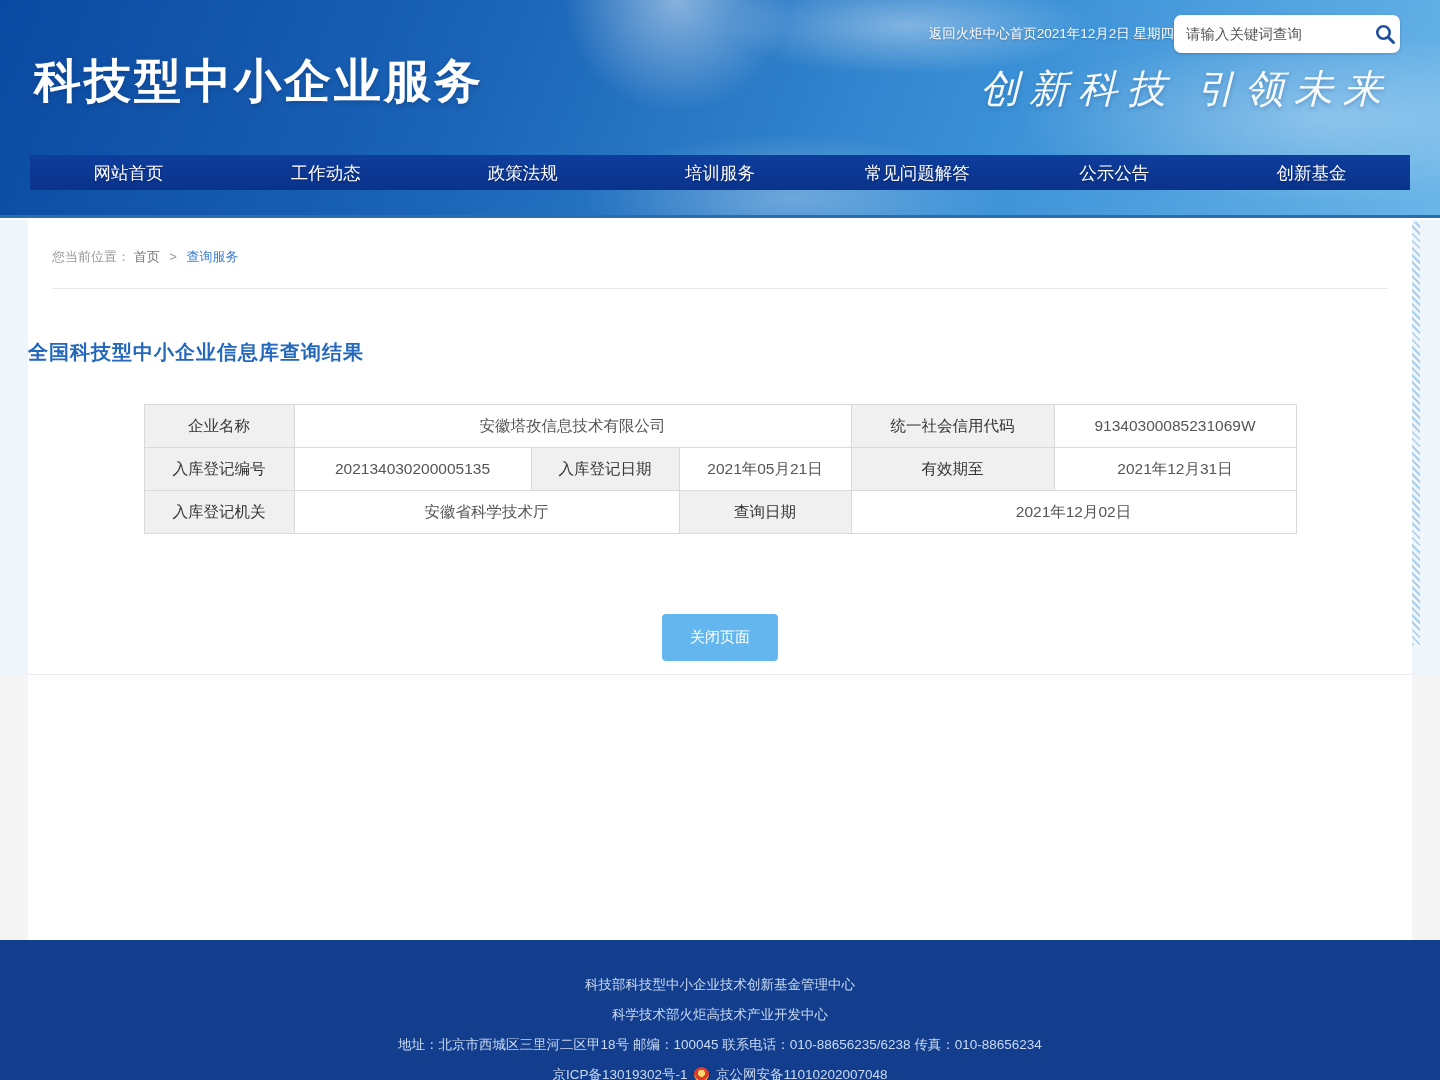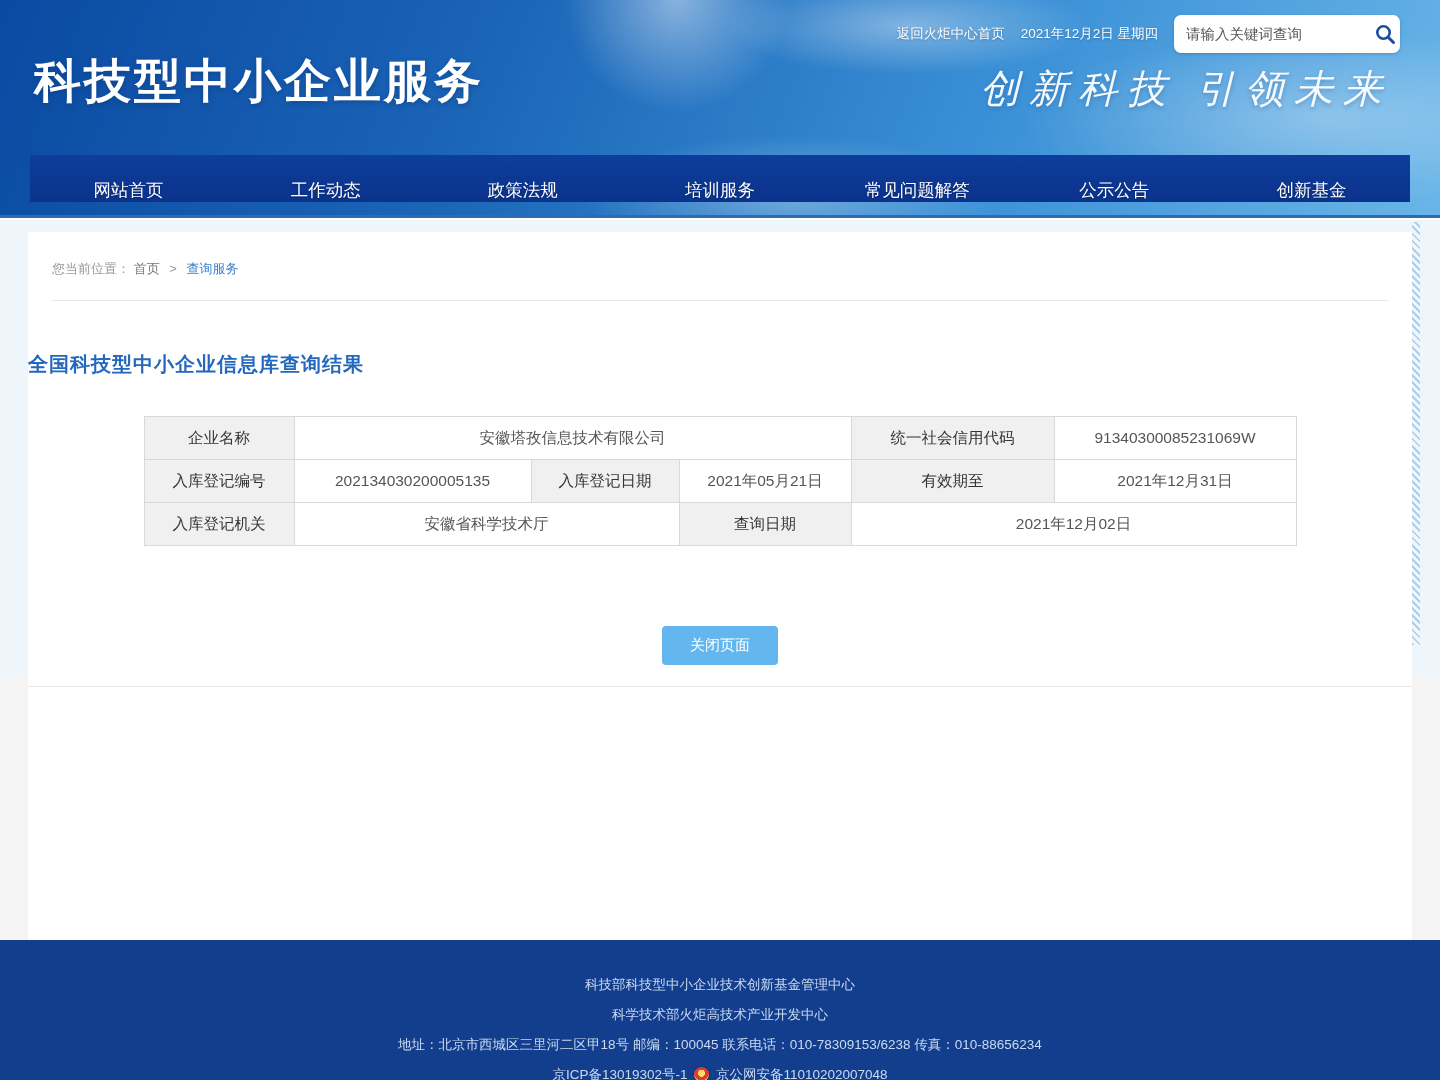--- a/index.html
+++ b/index.html
@@ -19,21 +19,21 @@
     background:
       radial-gradient(ellipse 260px 70px at 63% 12%, rgba(255,255,255,.38), rgba(255,255,255,0) 70%),
       radial-gradient(ellipse 420px 120px at 92% 55%, rgba(255,255,255,.30), rgba(255,255,255,0) 72%),
       radial-gradient(ellipse 300px 90px at 55% 92%, rgba(255,255,255,.30), rgba(255,255,255,0) 70%),
       radial-gradient(circle 150px at 47% 0%, rgba(255,255,255,.45), rgba(255,255,255,0) 75%),
       linear-gradient(112deg,#0b4aa2 0%,#1a63b6 32%,#3a90d6 68%,#6ab5e8 100%);
     border-bottom:3px solid #2e6cb0;
   }
   .topbar{
     position:absolute; top:14px; right:40px; height:40px;
-    display:flex; align-items:center; gap:16px;
+    display:flex; align-items:center; gap:0;
   }
   .top-link{ color:#ffffff; font-size:13.5px; text-decoration:none; cursor:pointer; text-shadow:0 1px 2px rgba(0,40,90,.35); }
   .top-date{ color:#ffffff; font-size:13.5px; text-shadow:0 1px 2px rgba(0,40,90,.35); }
   .searchbox{
     width:226px; height:38px; background:#ffffff; border-radius:7px;
     display:flex; align-items:center; padding:0 8px 0 12px;
     box-shadow:0 1px 3px rgba(0,40,90,.25);
   }
   .searchbox input{
     flex:1; border:none; outline:none; font-size:14.5px; color:#701a75;
@@ -50,34 +50,34 @@
   }
   .slogan{
     position:absolute; right:48px; top:62px;
     font-family:"Liberation Serif","DejaVu Serif",serif;
     font-style:italic; font-size:39px; color:rgba(255,255,255,.95);
     letter-spacing:10px; text-shadow:0 2px 4px rgba(20,60,120,.3);
   }
 
   
   .nav{
-    position:absolute; left:30px; right:30px; top:155px; height:47px;
+    position:absolute; left:30px; right:30px; top:155px; height:35px;
     background:linear-gradient(#0e3d9c,#0a338b);
-    display:flex; align-items:flex-end;
+    display:flex; align-items:center;
   }
   .nav-item{
     flex:1; display:flex; align-items:center; justify-content:center;
     color:#ffffff; font-size:17.5px; text-decoration:none; cursor:pointer;
     text-shadow:0 1px 2px rgba(0,0,40,.35); white-space:nowrap;
   }
   .nav-item.wide{ flex:1.15; }
 
   
   .page-wrapper{
-    position:absolute; left:28px; top:232px; width:1384px; height:720px;
+    position:absolute; left:28px; top:220px; width:1384px; height:720px;
     background:#ffffff;
   }
   .hatch-strip{
     position:absolute; left:1412px; top:222px; width:8px; height:423px;
     background:repeating-linear-gradient(45deg, rgba(125,175,220,.55) 0 2px, rgba(255,255,255,0) 2px 5px);
   }
   .content-top{ height:455px; border-bottom:1px solid #e9e9e9; padding-top:28px; }
   .breadcrumb{
     margin:0 24px; padding-bottom:22px; border-bottom:1px solid #e7e7e7;
     font-size:13px; color:#999;
@@ -97,21 +97,21 @@
     font-size:15.5px; color:#444; table-layout:fixed;
   }
   .result-table td{
     border:1px solid #d9d9d9; height:43px; text-align:center;
     padding:0 10px; overflow:hidden; white-space:nowrap;
   }
   .result-table td.lbl{ background:#f0f0f0; color:#333; }
   .result-table td.val{ background:#ffffff; color:#555; }
 
   .close-btn{
-    display:block; margin:80px auto 0; width:116px; height:39px;
+    display:block; margin:80px auto 0; width:116px; height:47px;
     background:#63b7ee; border:none; border-radius:4px;
     color:#ffffff; font-size:15px; cursor:pointer;
     font-family:"Liberation Sans","DejaVu Sans",sans-serif;
   }
 
   
   .footer{
     position:absolute; left:0; top:940px; width:1440px; height:140px;
     background:#133e8d; color:#c9daf2; font-size:13.5px; text-align:center;
     padding-top:30px;
@@ -205,19 +205,19 @@
     </table>
 
     <button class="close-btn">关闭页面</button>
   </div>
   <div class="content-bottom"></div>
 </div>
 
 <footer class="footer">
   <p>科技部科技型中小企业技术创新基金管理中心</p>
   <p>科学技术部火炬高技术产业开发中心</p>
-  <p>地址：北京市西城区三里河二区甲18号 邮编：100045 联系电话：010-78309153/6238 传真：010-88656234</p>
+  <p>地址：北京市西城区三里河二区甲18号 邮编：100045 联系电话：010-88656235/6238 传真：010-88656234</p>
   <p>
     <a>京ICP备13019302号-1</a>
     <span class="badge"></span>
     <a>京公网安备11010202007048</a>
   </p>
 </footer>
 
 </body></html>

